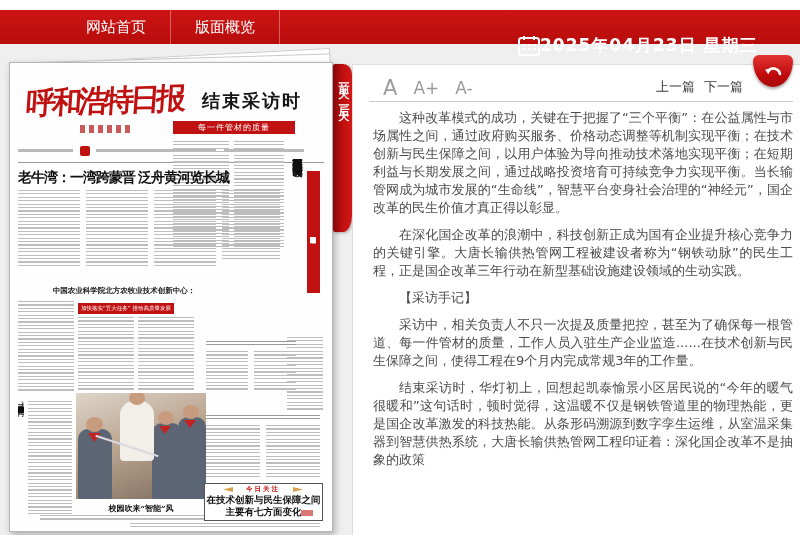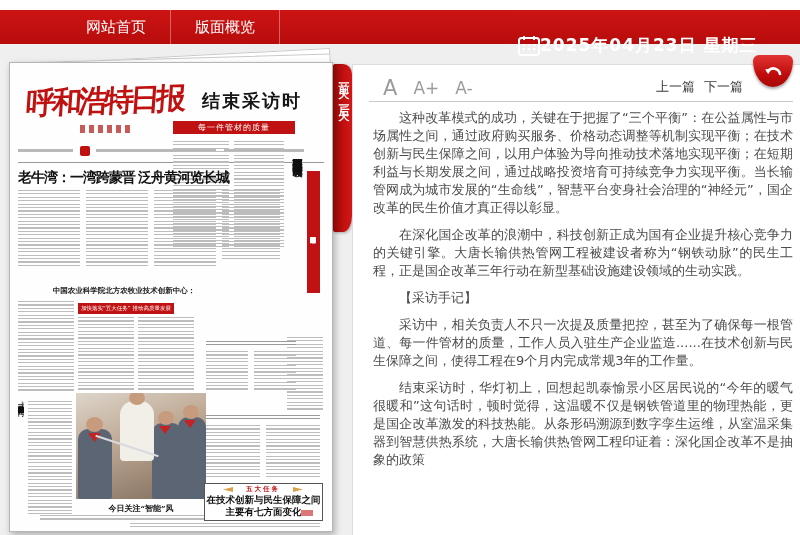--- a/index.html
+++ b/index.html
@@ -186,33 +186,33 @@
       <div class="ph-teacher"></div>
       <div class="ph-head ph-teacher-head"></div>
       <div class="ph-head ph-h1"></div>
       <div class="ph-head ph-h2"></div>
       <div class="ph-head ph-h3"></div>
       <div class="ph-scarf ph-s1"></div>
       <div class="ph-scarf ph-s2"></div>
       <div class="ph-scarf ph-s3"></div>
       <div class="ph-rod"></div>
     </div>
-    <div class="caption">今日关注“智能”风</div>
+    <div class="caption">校园吹来“智能”风</div>
     <div class="tl" style="left:30px;top:452px;width:232px;height:7px;"></div>
 
     <div class="v-head v-left">一季度呼和浩特市进出口贸易实现“开门红”</div>
     <div class="tl" style="left:18px;top:338px;width:44px;height:114px;"></div>
 
     <div class="tld" style="left:196px;top:352px;width:114px;height:4px;"></div>
     <div class="tl" style="left:196px;top:362px;width:54px;height:52px;"></div>
     <div class="tl" style="left:256px;top:362px;width:54px;height:52px;"></div>
 
     <div class="focus-box">
       <div class="focus-wing fw-l"></div>
-      <div class="focus-ribbon">五大任务</div>
+      <div class="focus-ribbon">今日关注</div>
       <div class="focus-wing fw-r"></div>
       <div class="focus-l1">在技术创新与民生保障之间</div>
       <div class="focus-l2">主要有七方面变化</div>
       <div class="focus-ref"></div>
     </div>
 
     <div class="tl" style="left:120px;top:460px;width:190px;height:4px;"></div>
   </div>
 </div>
 

